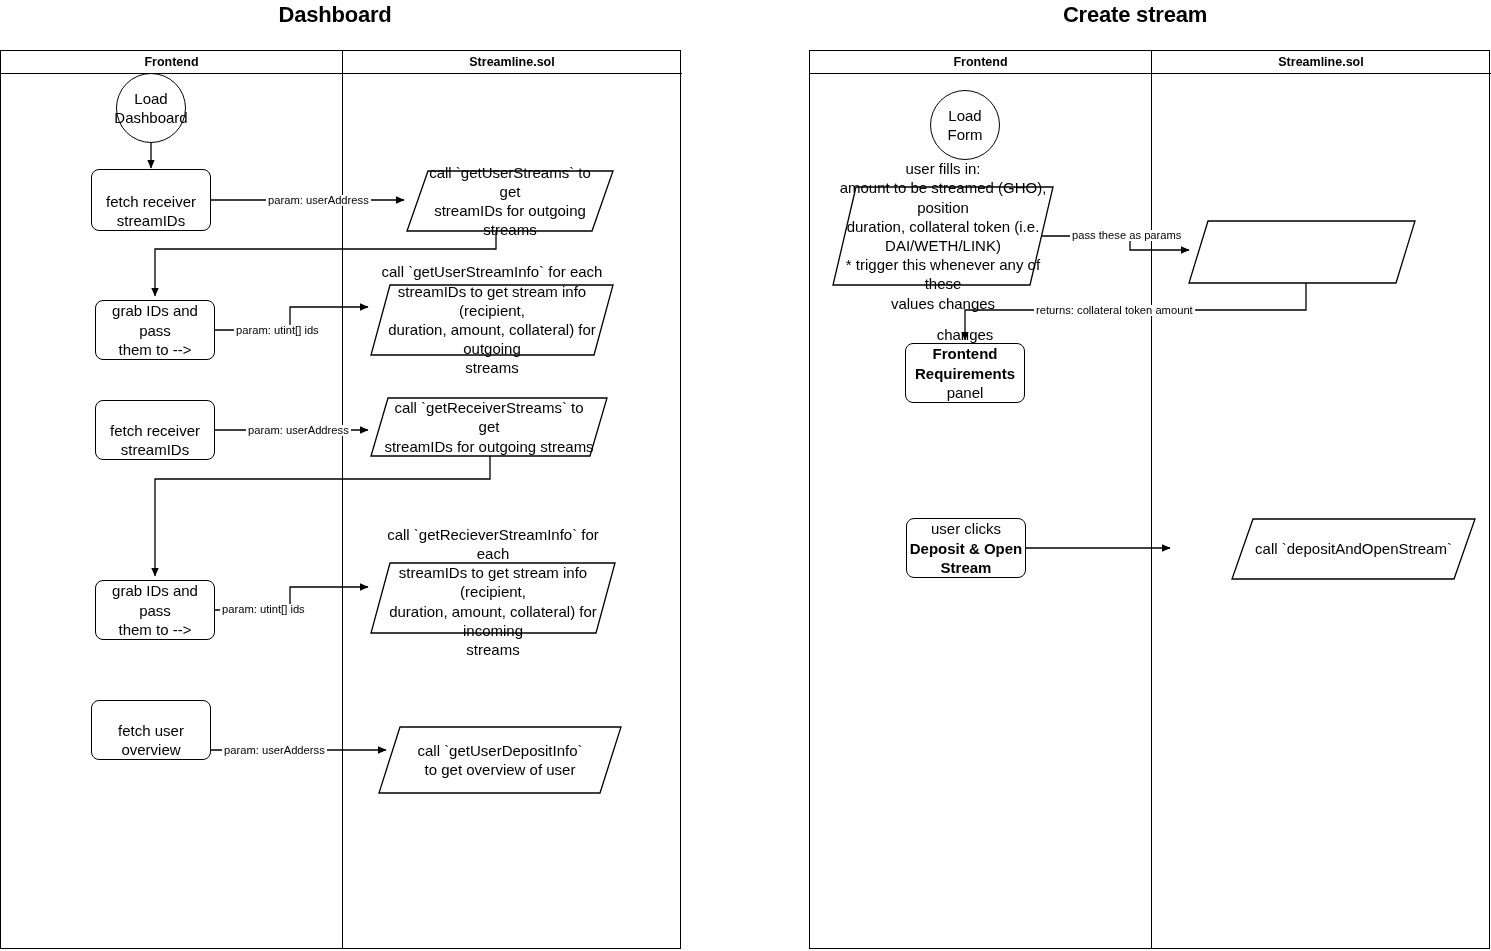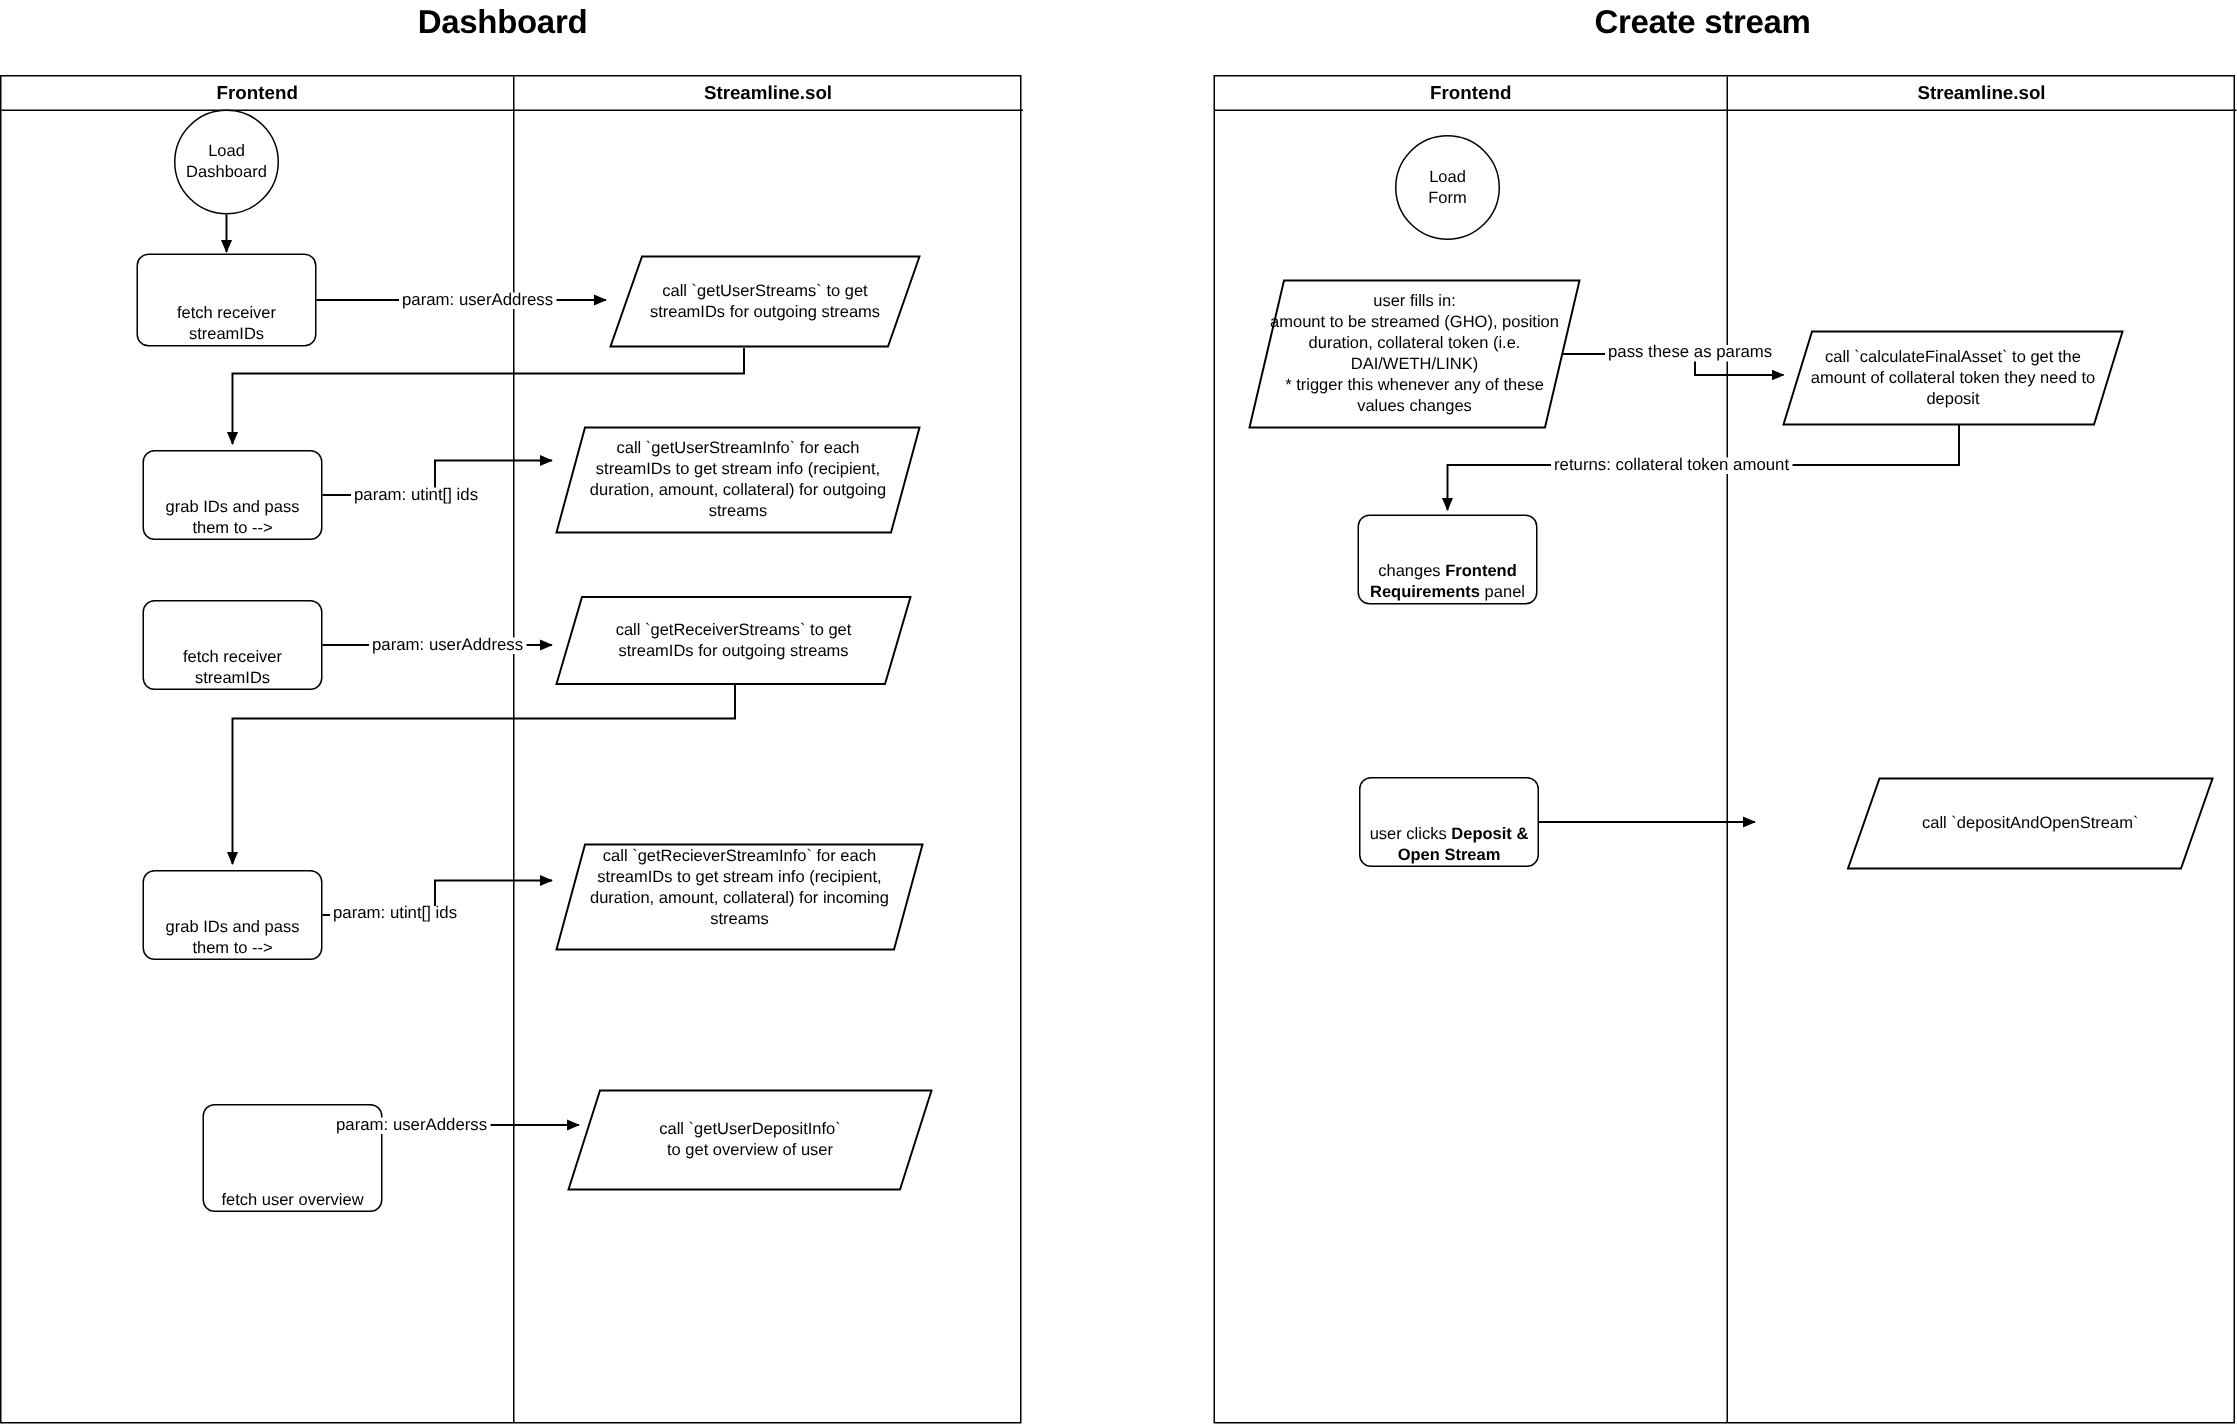--- a/index.html
+++ b/index.html
@@ -52,21 +52,21 @@
     border-left: 1.6px solid #000;
   }
 
   .node {
     position: absolute;
     box-sizing: border-box;
     display: flex;
     align-items: center;
     justify-content: center;
     text-align: center;
-    font-size: 11px;
+    font-size: 15px;
     line-height: 1.28;
     background: #fff;
     z-index: 3;
   }
   .node-rounded {
     border: 1.3px solid #000;
     border-radius: 8px;
     align-items: flex-end;
   }
   .node-circle {
@@ -198,21 +198,21 @@
 <div class="node node-para" style="left:370px; top:562px; width:246px; height:60px;justify-content:center;">
   <svg class="para-bg" viewBox="0 0 246 72" preserveAspectRatio="none">
     <polygon points="20,1 245,1 226,71 1,71" fill="#fff" stroke="#000" stroke-width="1.3" vector-effect="non-scaling-stroke"></polygon>
   </svg>
   <span class="para-text" style="white-space:pre-line; padding:0 8px;">call `getRecieverStreamInfo` for each
 streamIDs to get stream info (recipient,
 duration, amount, collateral) for incoming
 streams</span>
 </div>
 
-<div class="node node-rounded" style="left:91px; top:736px; width:120px; height:72px;margin-left:44px;">
+<div class="node node-rounded" style="left:91px; top:700px; width:120px; height:60px;">
   <span style="white-space:pre-line;">fetch user overview</span>
 </div>
 
 <div class="node node-para" style="left:378px; top:726px; width:244px; height:68px;">
   <svg class="para-bg" viewBox="0 0 244 68" preserveAspectRatio="none">
     <polygon points="22,1 243,1 222,67 1,67" fill="#fff" stroke="#000" stroke-width="1.3" vector-effect="non-scaling-stroke"></polygon>
   </svg>
   <span class="para-text" style="white-space:pre-line;">call `getUserDepositInfo`
 to get overview of user</span>
 </div>
@@ -256,23 +256,20 @@
 duration, collateral token (i.e.
 DAI/WETH/LINK)
 * trigger this whenever any of these
 values changes</span>
 </div>
 
 <div class="node node-para" style="left:1188px; top:220px; width:228px; height:64px;">
   <svg class="para-bg" viewBox="0 0 228 64" preserveAspectRatio="none">
     <polygon points="20,1 227,1 208,63 1,63" fill="#fff" stroke="#000" stroke-width="1.3" vector-effect="non-scaling-stroke"></polygon>
   </svg>
-  <span class="para-text" style="white-space:pre-line; padding:0 6px;">call `calculateFinalAsset` to get the
-amount of collateral token they need to
-deposit</span>
 </div>
 
 <div class="node node-rounded" style="left:905px; top:343px; width:120px; height:60px;">
   <span>
     <span>changes </span><b>Frontend Requirements</b><span> panel</span>
   </span>
 </div>
 
 <div class="node node-rounded" style="left:906px; top:518px; width:120px; height:60px;">
   <span>

